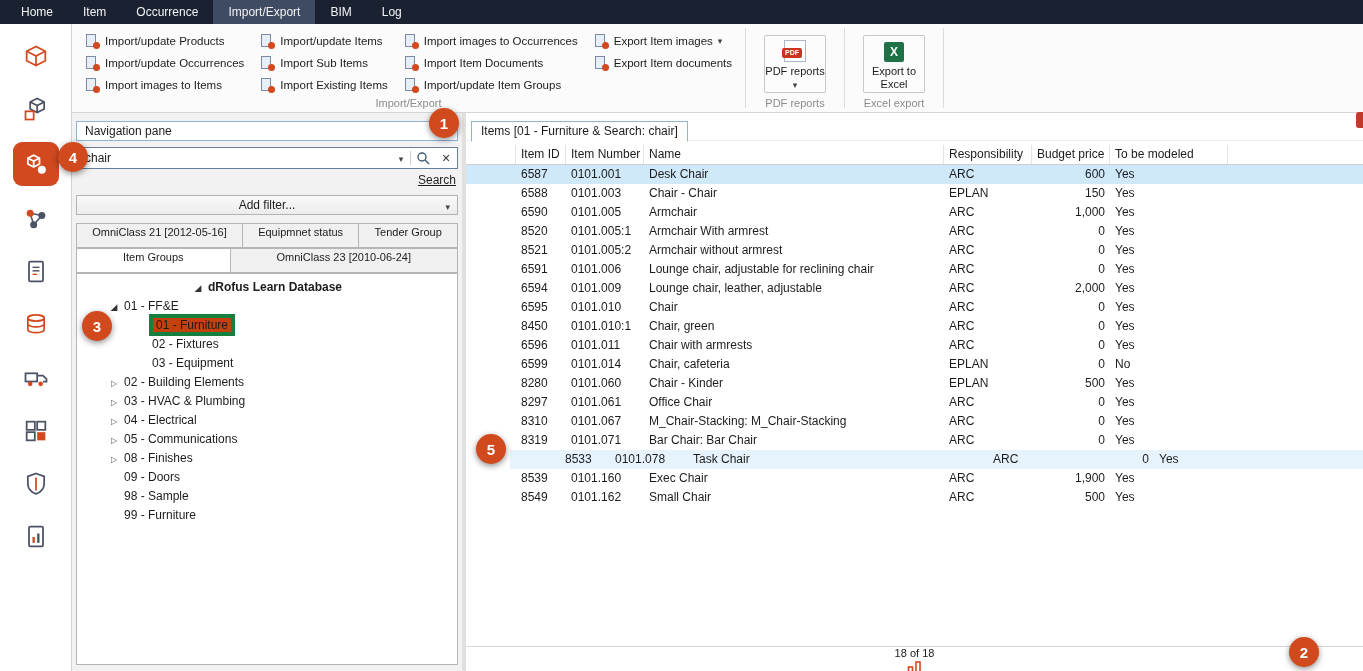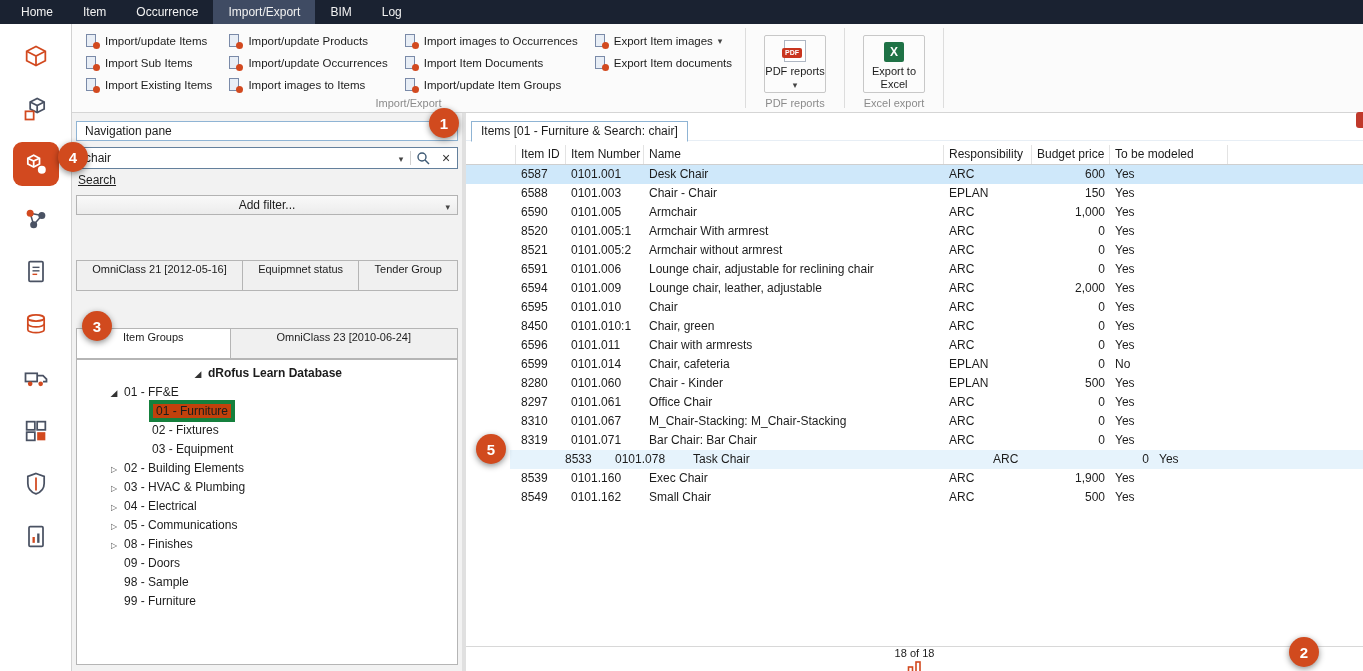--- a/index.html
+++ b/index.html
@@ -51,29 +51,29 @@
   
   .navpane{width:390px;box-sizing:border-box;background:#f2f2f2;padding:8px 4px 6px;display:flex;flex-direction:column;}
   .np-title{height:20px;line-height:18px;box-sizing:border-box;border:1px solid #8fb4d4;background:#fff;padding-left:8px;margin-bottom:6px;}
   .searchbox{height:22px;box-sizing:border-box;border:1px solid #64809c;background:#fff;display:flex;align-items:center;margin-bottom:2px;}
   .sb-text{flex:1;padding-left:8px;}
   .sb-dd{width:18px;text-align:center;}
   .sb-dd::after{content:"▾";font-size:9px;color:#444;}
   .sb-sep{width:1px;height:14px;background:#d0d0d0;}
   .sb-btn{width:24px;display:flex;align-items:center;justify-content:center;}
   .sb-clear{width:22px;text-align:center;color:#333;font-size:14px;line-height:20px;}
-  .search-link-row{margin:2px 2px 8px;}
+  .search-link-row{text-align:right;margin:2px 2px 8px;}
   .search-link{text-decoration:underline;color:#1f1f1f;cursor:default;}
   .addfilter{height:20px;line-height:19px;box-sizing:border-box;border:1px solid #b3b3b3;
              background:linear-gradient(#f9f9f9,#ececec);text-align:center;position:relative;margin-bottom:8px;}
   .af-dd{position:absolute;right:7px;top:1px;}
   .af-dd::after{content:"▾";font-size:9px;color:#444;}
   .tabrow{display:flex;}
-  .ntab{height:31px;line-height:17px;box-sizing:border-box;border:1px solid #b5b5b5;background:#f0f0f0;
-        text-align:center;font-size:11px;padding:0 6px;overflow:hidden;white-space:nowrap;flex:1 1 auto;cursor:default;margin-top:37px;}
+  .ntab{height:25px;line-height:17px;box-sizing:border-box;border:1px solid #b5b5b5;background:#f0f0f0;
+        text-align:center;font-size:11px;padding:0 6px;overflow:hidden;white-space:nowrap;flex:1 1 auto;cursor:default;}
   .ntab + .ntab{border-left:none;}
   .tabrow2 .ntab.active{background:#fff;font-weight:normal;}
   .tree{flex:1;background:#fff;border:1px solid #b5b5b5;padding-top:3px;overflow:hidden;}
   .tnode{height:19px;display:flex;align-items:center;cursor:default;}
   .tnode.lvl0{padding-left:2px;justify-content:center;}
   .tnode.lvl1{padding-left:30px;}
   .tnode.lvl2{padding-left:58px;}
   .tarrow{width:14px;text-align:center;color:#555;}
   .tarrow.expanded::before{content:"◢";font-size:9px;color:#333;}
   .tarrow.collapsed::before{content:"▷";font-size:8px;}
@@ -241,53 +241,53 @@
 
     <div class="right-col">
 
       <section class="ribbon">
         <div class="rgroup">
           <div class="rbody">
             <div class="rcol">
 
                 <div class="rbtn">
                   <span class="ri"></span>
+                  <span class="rlbl">Import/update Products</span>
+
+                </div>
+
+                <div class="rbtn">
+                  <span class="ri"></span>
+                  <span class="rlbl">Import/update Occurrences</span>
+
+                </div>
+
+                <div class="rbtn">
+                  <span class="ri"></span>
+                  <span class="rlbl">Import images to Items</span>
+
+                </div>
+              </div>
+            <div class="rcol">
+
+                <div class="rbtn">
+                  <span class="ri"></span>
                   <span class="rlbl">Import/update Items</span>
 
                 </div>
 
                 <div class="rbtn">
                   <span class="ri"></span>
                   <span class="rlbl">Import Sub Items</span>
 
                 </div>
 
                 <div class="rbtn">
                   <span class="ri"></span>
                   <span class="rlbl">Import Existing Items</span>
-
-                </div>
-              </div>
-            <div class="rcol">
-
-                <div class="rbtn">
-                  <span class="ri"></span>
-                  <span class="rlbl">Import/update Products</span>
-
-                </div>
-
-                <div class="rbtn">
-                  <span class="ri"></span>
-                  <span class="rlbl">Import/update Occurrences</span>
-
-                </div>
-
-                <div class="rbtn">
-                  <span class="ri"></span>
-                  <span class="rlbl">Import images to Items</span>
 
                 </div>
               </div>
             <div class="rcol">
 
                 <div class="rbtn">
                   <span class="ri"></span>
                   <span class="rlbl">Import images to Occurrences</span>
 
                 </div>

